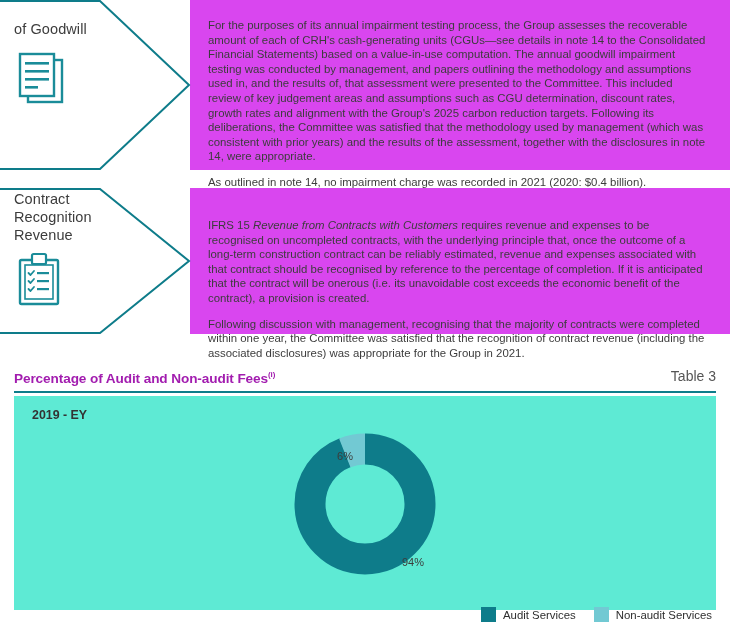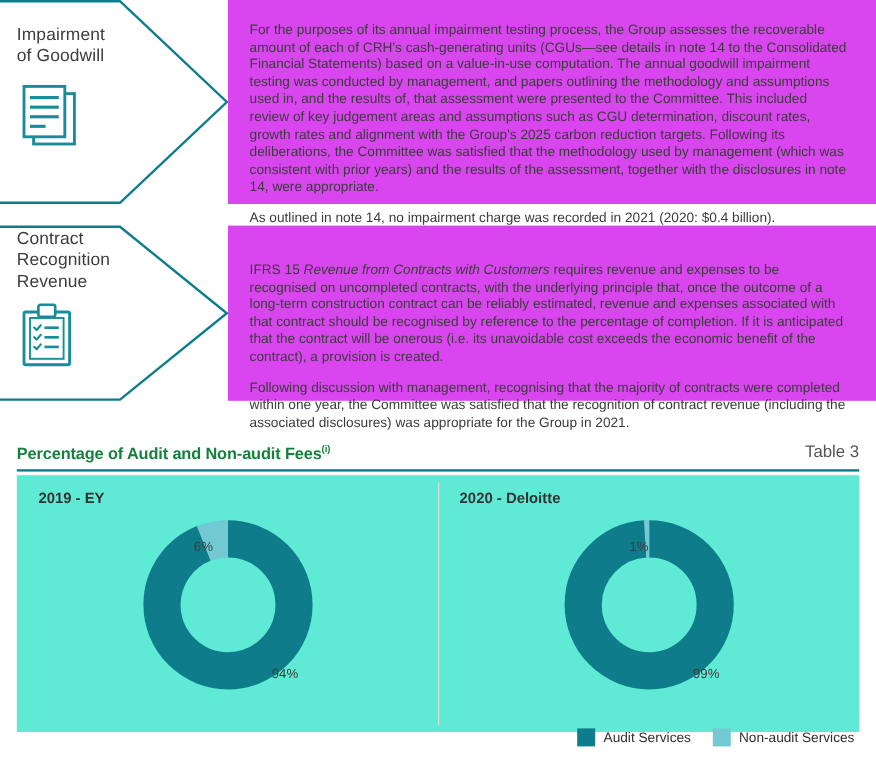--- a/index.html
+++ b/index.html
@@ -63,21 +63,21 @@
 
   .gap{ height:18px; background:#ffffff; }
 
   
   .fees-section{ padding:0 14px; box-sizing:border-box; }
   .fees-head{
     display:flex; align-items:flex-end; justify-content:space-between;
     padding-bottom:5px;
   }
   .fees-title{
-    font-size:13.6px; font-weight:bold; color:#15803d;
+    font-size:13.6px; font-weight:bold; color:#a21caf;
     letter-spacing:-.1px;
   }
   .fees-title sup{ font-size:8px; vertical-align:super; font-weight:bold; }
   .fees-tablelabel{ font-size:14px; color:#555; padding-bottom:2px; }
   .fees-rule{ height:2px; background:#0e7c8a; }
 
   .panels{
     display:flex;
     background:#5eead4;
     height:214px;
@@ -126,21 +126,20 @@
 <body>
 
 <div class="topic-block" style="height:170px;">
   <div class="topic-label">
     <div class="chev-fill"></div>
     <svg class="chev-stroke" viewBox="0 0 190 170" preserveAspectRatio="none">
       <path d="M0 1 L100 1 L189 85 L100 169 L0 169" fill="none" stroke="#0e7c8a" stroke-width="2"></path>
     </svg>
     <div class="label-inner">
       <div class="topic-title">
-        <div>Impairment</div>
         <div>of Goodwill</div>
       </div>
       <div class="topic-icon">
         <svg width="56" height="56" viewBox="0 0 56 56">
           <rect x="14" y="8" width="34" height="42" fill="none" stroke="#1a8c99" stroke-width="2.4"></rect>
           <rect x="6" y="2" width="34" height="42" fill="#ffffff" stroke="#1a8c99" stroke-width="2.4"></rect>
           <rect x="11" y="10" width="24" height="2.6" fill="#1a8c99"></rect>
           <rect x="11" y="18" width="24" height="2.6" fill="#1a8c99"></rect>
           <rect x="11" y="26" width="24" height="2.6" fill="#1a8c99"></rect>
           <rect x="11" y="34" width="13" height="2.6" fill="#1a8c99"></rect>
@@ -207,33 +206,20 @@
           <g transform="translate(78,78)">
             <circle r="55" fill="none" stroke="#0e7c8a" stroke-width="31" stroke-dasharray="324.9 20.7" transform="rotate(-90)"></circle>
             <circle r="55" fill="none" stroke="#72c9d3" stroke-width="31" stroke-dasharray="20.7 324.9" transform="rotate(-111.6)"></circle>
           </g>
         </svg>
         <span class="lbl lbl-small">6%</span>
         <span class="lbl lbl-big">94%</span>
       </div>
     </div>
 
-    <div class="panel">
-      <div class="panel-title">2020 - Deloitte</div>
-      <div class="donut-wrap">
-        <svg width="156" height="152" viewBox="0 0 156 152">
-          <g transform="translate(78,78)">
-            <circle r="55" fill="none" stroke="#0e7c8a" stroke-width="31" stroke-dasharray="342.1 3.5" transform="rotate(-90)"></circle>
-            <circle r="55" fill="none" stroke="#72c9d3" stroke-width="31" stroke-dasharray="3.5 342.1" transform="rotate(-93.6)"></circle>
-          </g>
-        </svg>
-        <span class="lbl lbl-small" style="transform:translateX(-50%) translateX(-8px);">1%</span>
-        <span class="lbl lbl-big">99%</span>
-      </div>
-    </div>
 
 
     <div class="legend">
       <div class="legend-item">
         <span class="legend-swatch" style="background:#0e7c8a;"></span>
         <span class="legend-text">Audit Services</span>
       </div>
       <div class="legend-item">
         <span class="legend-swatch" style="background:#72c9d3;"></span>
         <span class="legend-text">Non-audit Services</span>

